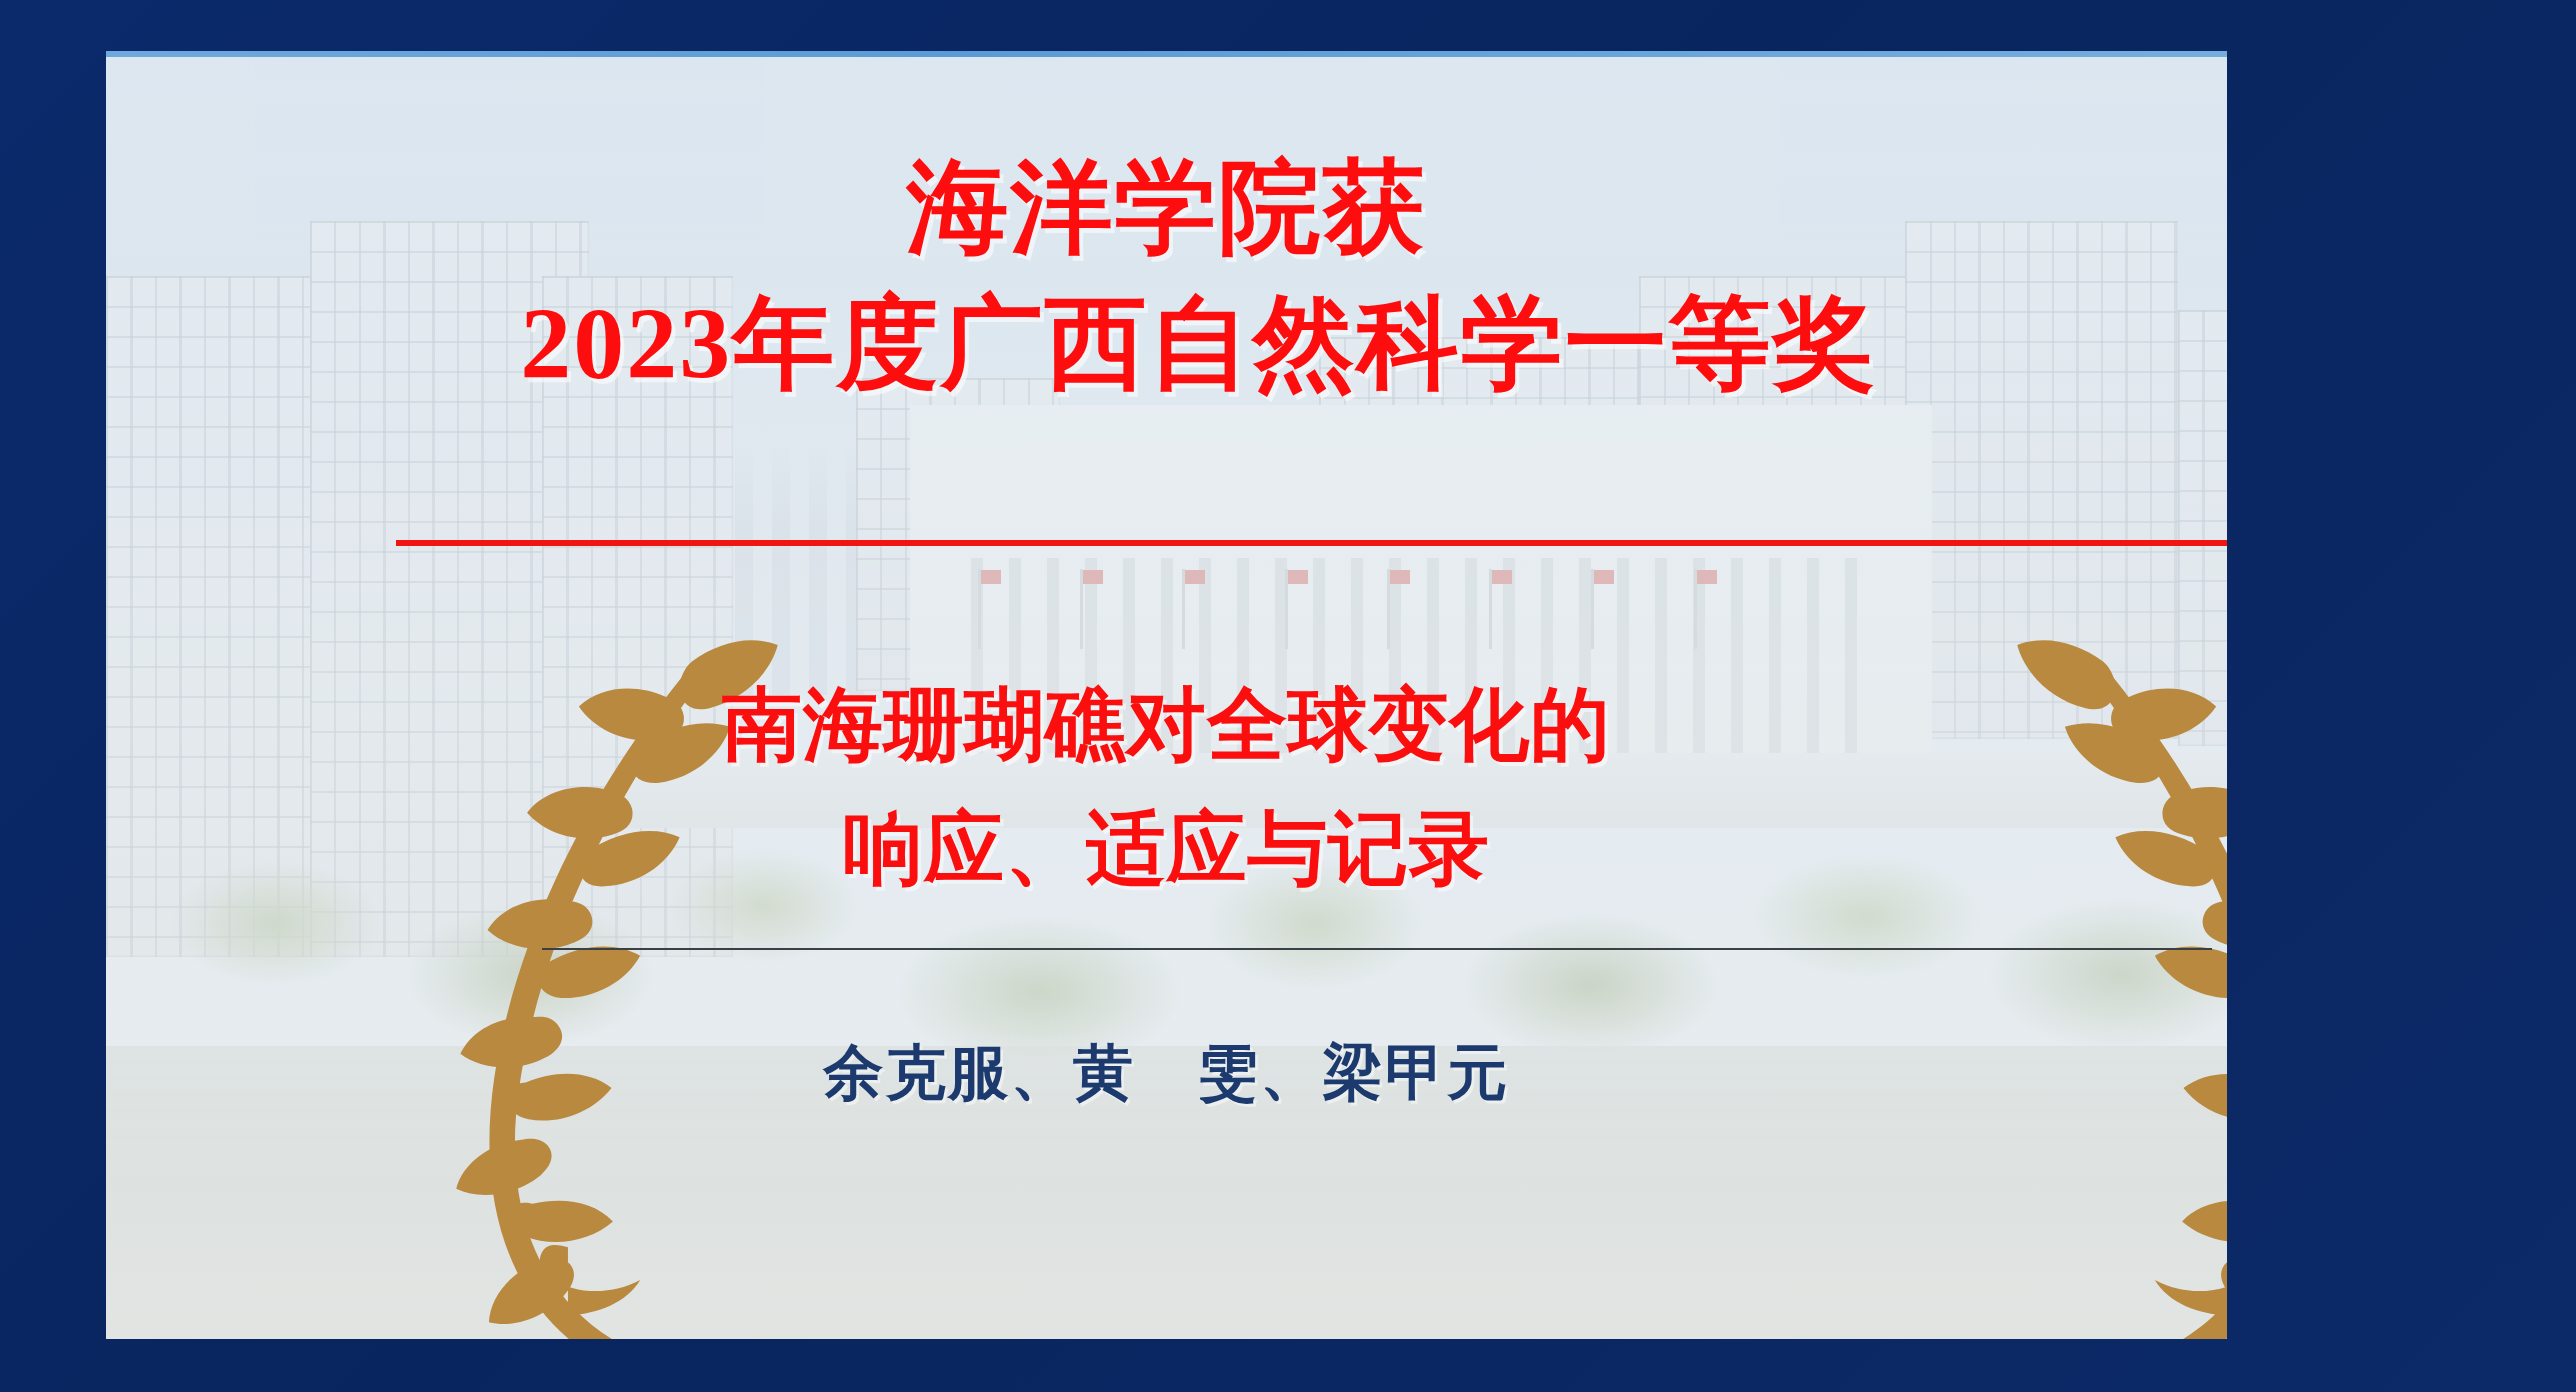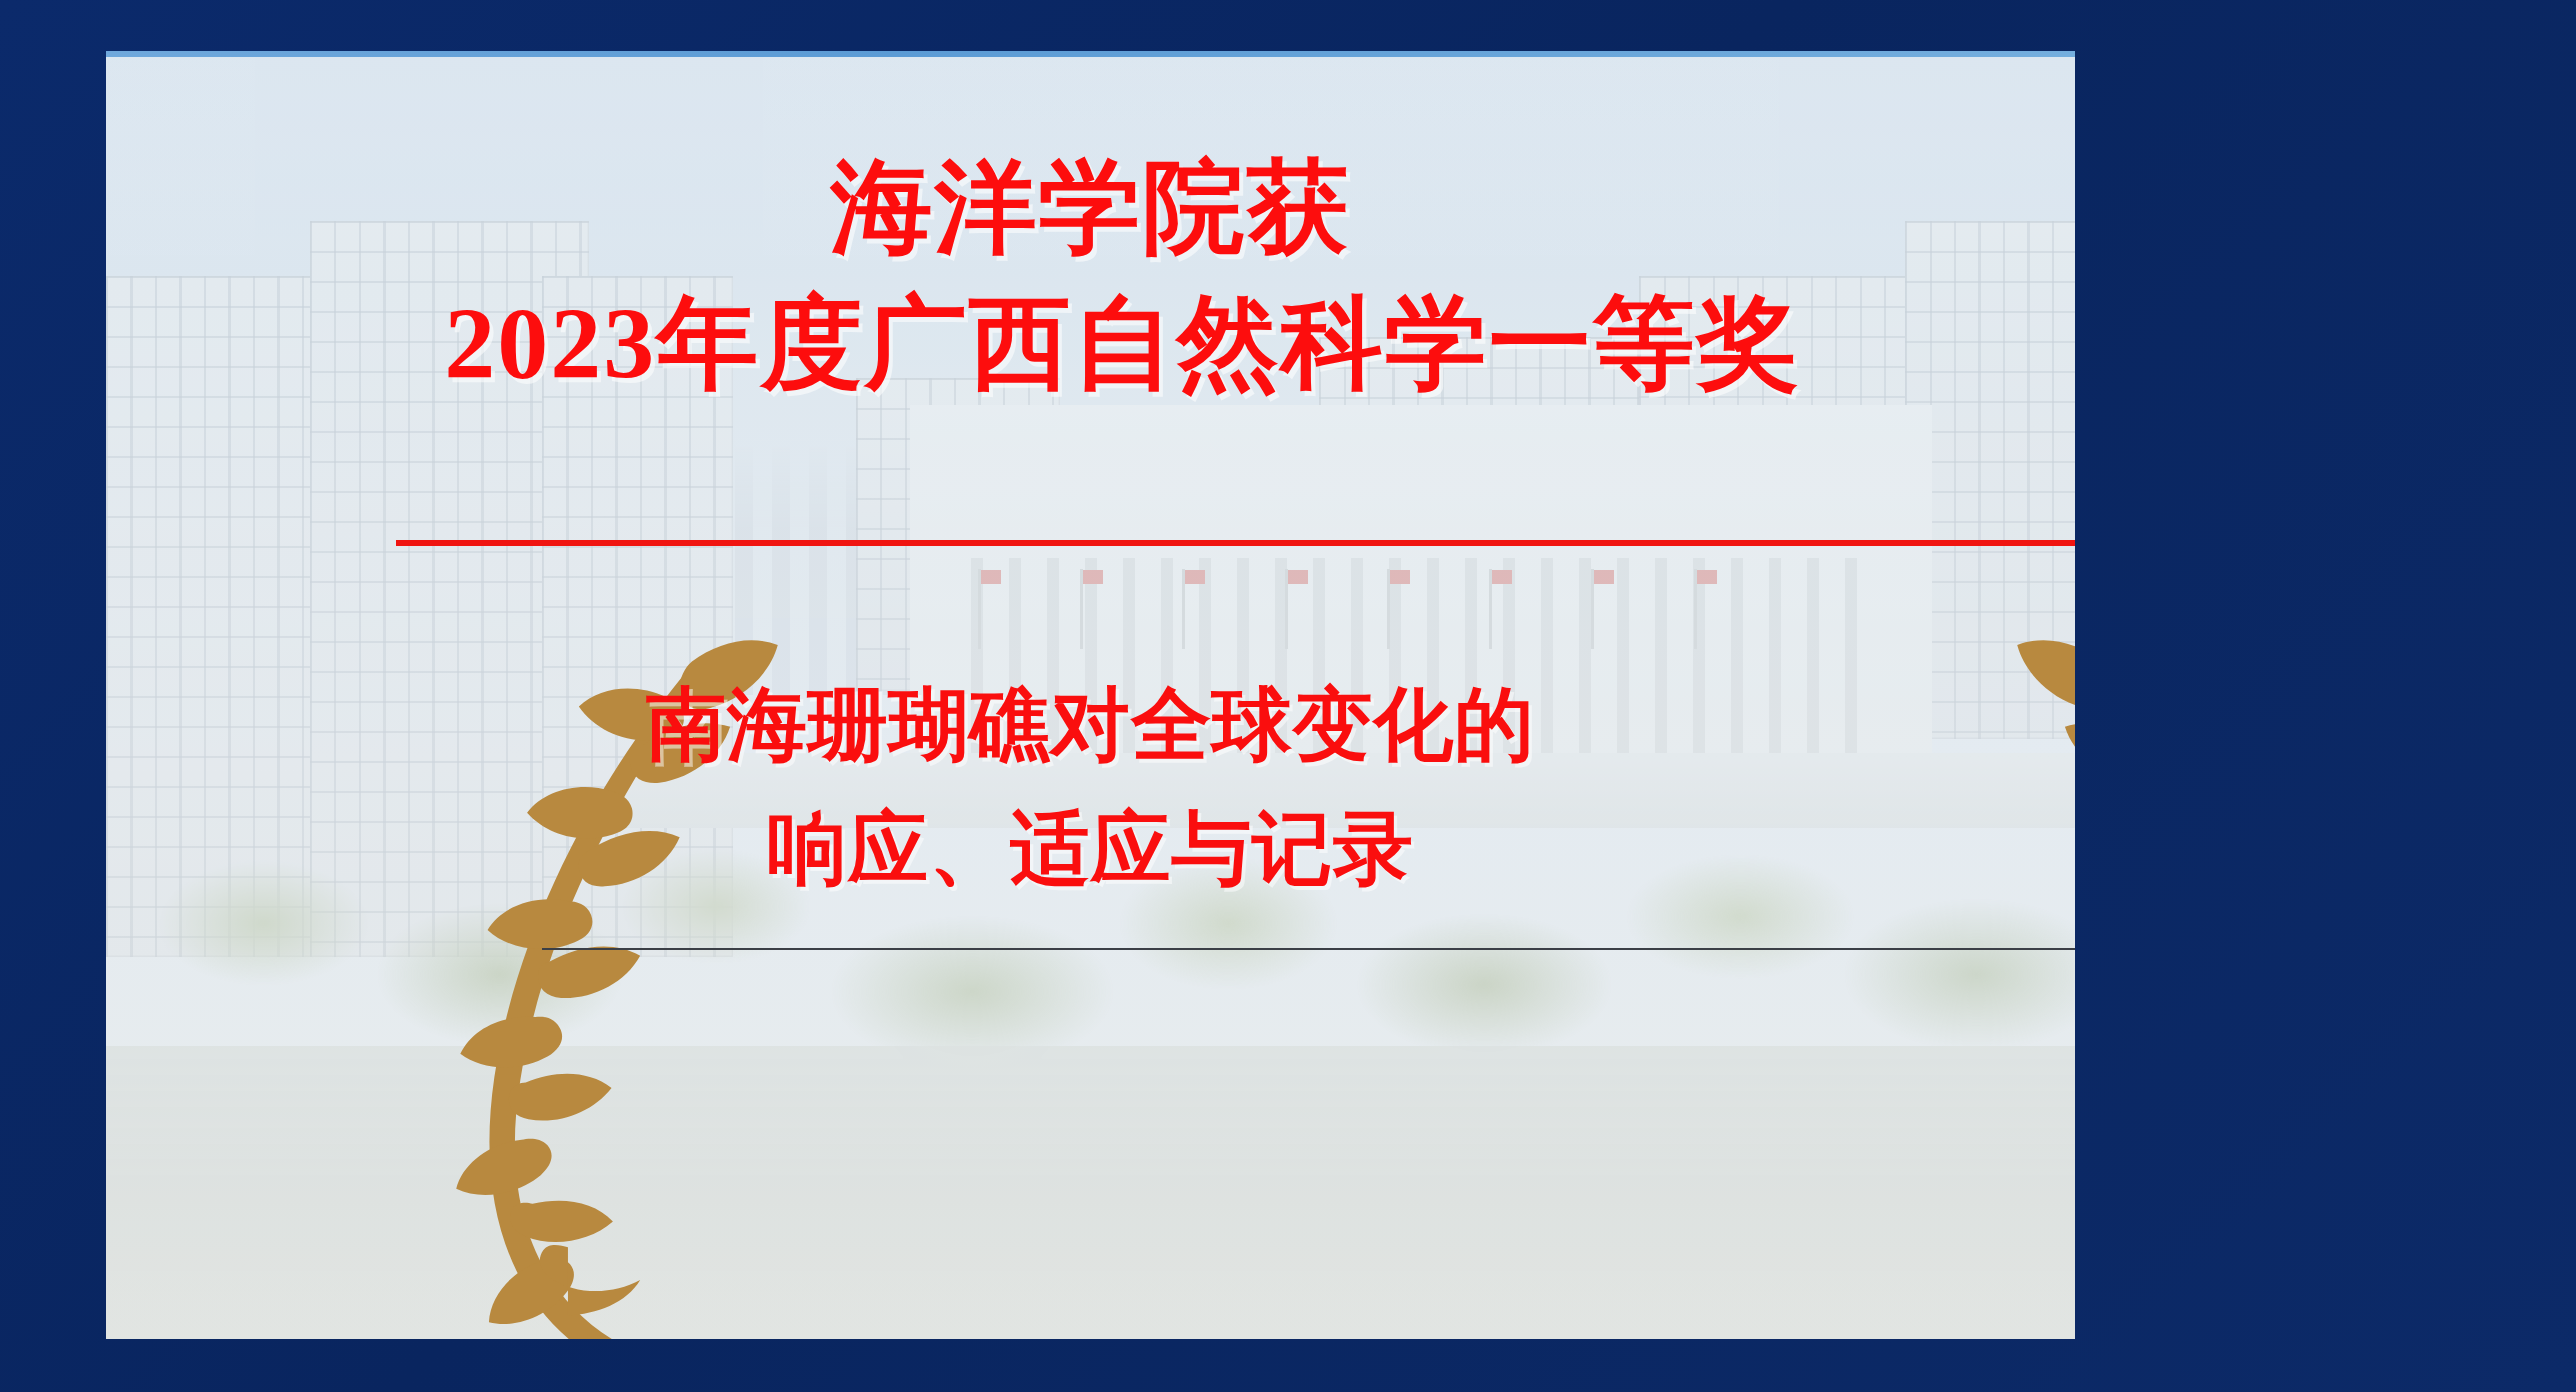--- a/index.html
+++ b/index.html
@@ -21,21 +21,21 @@
     height: 1392px;
     background: linear-gradient(135deg, #0b2a6b 0%, #09255f 45%, #0c2a68 100%);
     overflow: hidden;
   }
 
   
   #panel {
     position: absolute;
     left: 106px;
     top: 51px;
-    width: 1969px;
+    width: 2121px;
     height: 1288px;
     overflow: hidden;
     background: linear-gradient(180deg, #e2eaf1 0%, #dde7ef 18%, #e4ebf1 55%, #e8ecec 100%);
   }
 
   
   #panel-top-accent {
     position: absolute;
     left: 0; top: 0;
     width: 100%;
@@ -301,19 +301,20 @@
       <div class="title-line" id="title-2">2023年度广西自然科学一等奖</div>
 
       <div id="title-rule"></div>
 
       <div class="subtitle-line" id="subtitle-2">响应、适应与记录</div>
 
       <div class="subtitle-line" id="subtitle-1">南海珊瑚礁对全球变化的</div>
 
       <div id="author-rule"></div>
 
+      <div class="author-line" id="authors-1">余克服、黄　雯、梁甲元</div>
 
 
     </div>
 
   </div>
 </div>
 
 
 </body></html>

